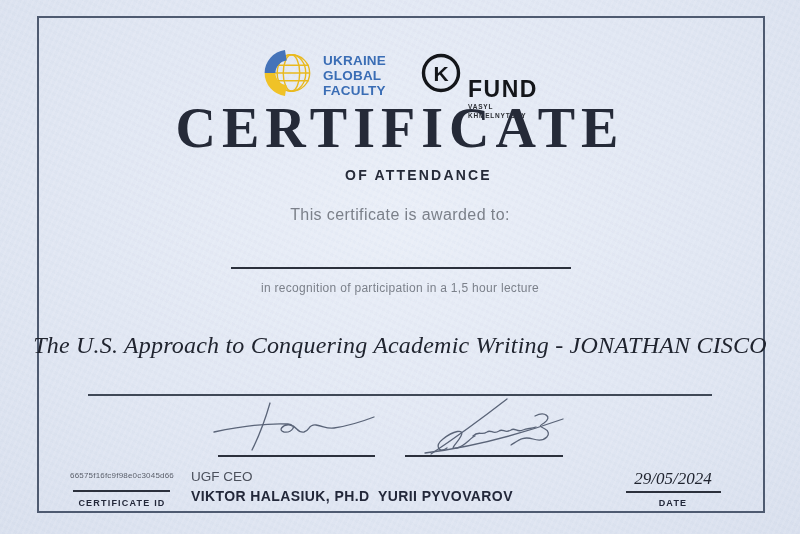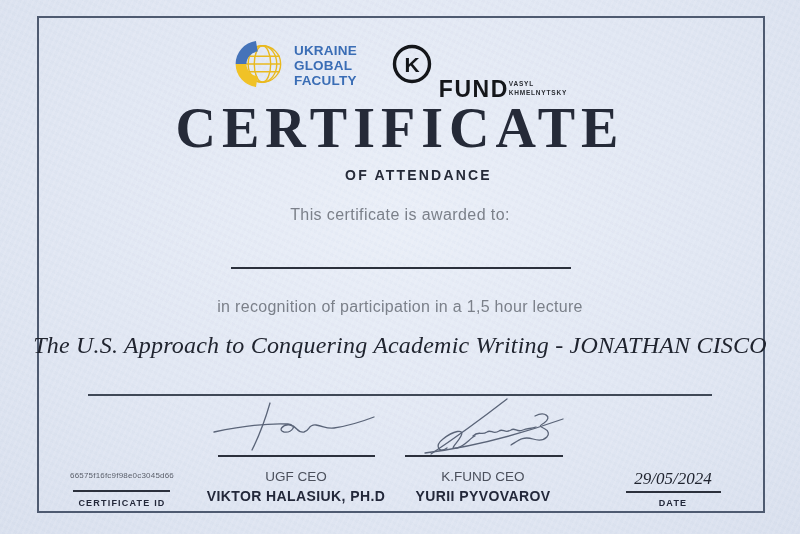--- a/index.html
+++ b/index.html
@@ -21,45 +21,45 @@
     border:2px solid #4e5a70;
   }
   .abs { position:absolute; }
   .center { left:0; right:0; text-align:center; }
 
   
   .logo-row { top:30px; display:flex; justify-content:center; align-items:center; gap:34px; width:100%; }
   .ugf { display:flex; align-items:center; gap:9px; }
   .ugf-text { color:#3a6db5; font-weight:bold; font-size:13.5px; line-height:1.12; letter-spacing:.2px; }
   .kfund { display:flex; align-items:center; gap:6px; }
-  .kfund-right { display:flex; flex-direction:row;margin-top:48px; }
+  .kfund-right { display:flex; flex-direction:column;margin-top:48px; }
   .kfund-name { font-weight:900; font-size:23px; letter-spacing:1.5px; color:#14161a; line-height:1; }
   .kfund-sub { font-size:6.5px; font-weight:bold; letter-spacing:.8px; color:#2a2d33; line-height:1.35; margin-top:2px; }
 
   
   .title { top:96px; font-family:"Liberation Serif", serif; font-size:56px; font-weight:600;
            letter-spacing:6px; color:#252a38; }
   .subtitle { top:167px; font-size:14px; font-weight:bold; letter-spacing:2.2px; color:#252a38;padding-left:37px; }
   .awarded { top:191px; font-size:16px; color:#7b808a; letter-spacing:.4px;margin-top:15px; }
 
   .recipient { top:227px; font-family:"Liberation Serif", serif; font-style:italic;
                font-size:31px; color:#1f2430; letter-spacing:.5px; }
   .name-line { top:267px; left:231px; width:340px; height:2px; background:#2b303c; }
-  .recognition { top:298px; font-size:16px; color:#7b808a; letter-spacing:.3px; }
+  .recognition { top:281px; font-size:12px; color:#7b808a; letter-spacing:.3px; }
   .lecture { top:311px; font-family:"Liberation Serif", serif; font-style:italic;
              font-size:24px; color:#20242f; letter-spacing:.2px;margin-top:21px; }
 
   .rule { top:394px; left:88px; width:624px; height:2px; background:#3f4856; }
 
   .sig-svg-left  { top:399px; left:208px; }
   .sig-svg-right { top:392px; left:413px; }
   .sig-line-left  { top:455px; left:218px; width:157px; height:2px; background:#2b303c; }
   .sig-line-right { top:455px; left:405px; width:158px; height:2px; background:#2b303c; }
 
-  .signer { width:210px; text-align:center; }
+  .signer { width:210px; text-align:left; }
   .signer-left  { left:191px; }
   .signer-right { left:378px; }
   .signer-role { top:469px; font-size:13.5px; color:#4b505c; }
   .signer-name { top:488px; font-size:14px; font-weight:bold; letter-spacing:.4px; color:#23283a; }
 
   .certid { left:52px; width:140px; text-align:center; }
   .certid-value { top:471px; font-size:8px; color:#5a5f6a; letter-spacing:.2px; }
   .certid-line { top:490px; left:73px; width:97px; height:2px; background:#2b303c; }
   .small-label { font-size:9px; font-weight:bold; letter-spacing:1.2px; color:#23283a; }
   .certid-label { top:498px; }
@@ -138,21 +138,20 @@
       <path d="M60 44 C 66 38, 68 44, 74 40 C 78 37, 80 43, 86 39 C 90 36, 92 42, 98 38 C 102 35, 104 41, 110 38 C 114 36, 118 37, 123 35"></path>
       <path d="M122 24 C 132 19, 140 25, 131 31 C 126 34, 126 34, 132 37 C 140 41, 133 51, 120 47 C 110 44, 106 48, 98 53"></path>
       <path d="M12 61 C 52 56, 102 44, 150 27"></path>
     </svg>
   </span>
   <div class="abs sig-line-left"></div>
   <div class="abs sig-line-right"></div>
 
   <div class="abs signer signer-left signer-role">UGF CEO</div>
   <div class="abs signer signer-left signer-name">VIKTOR HALASIUK, PH.D</div>
-  <div class="abs signer signer-right signer-role">K.FUND CEO</div>
   <div class="abs signer signer-right signer-name">YURII PYVOVAROV</div>
 
   <div class="abs certid certid-value">66575f16fc9f98e0c3045d66</div>
   <div class="abs certid-line"></div>
   <div class="abs certid small-label certid-label">CERTIFICATE ID</div>
 
   <div class="abs dateblk date-value">29/05/2024</div>
   <div class="abs date-line"></div>
   <div class="abs dateblk small-label date-label">DATE</div>
 </div>

